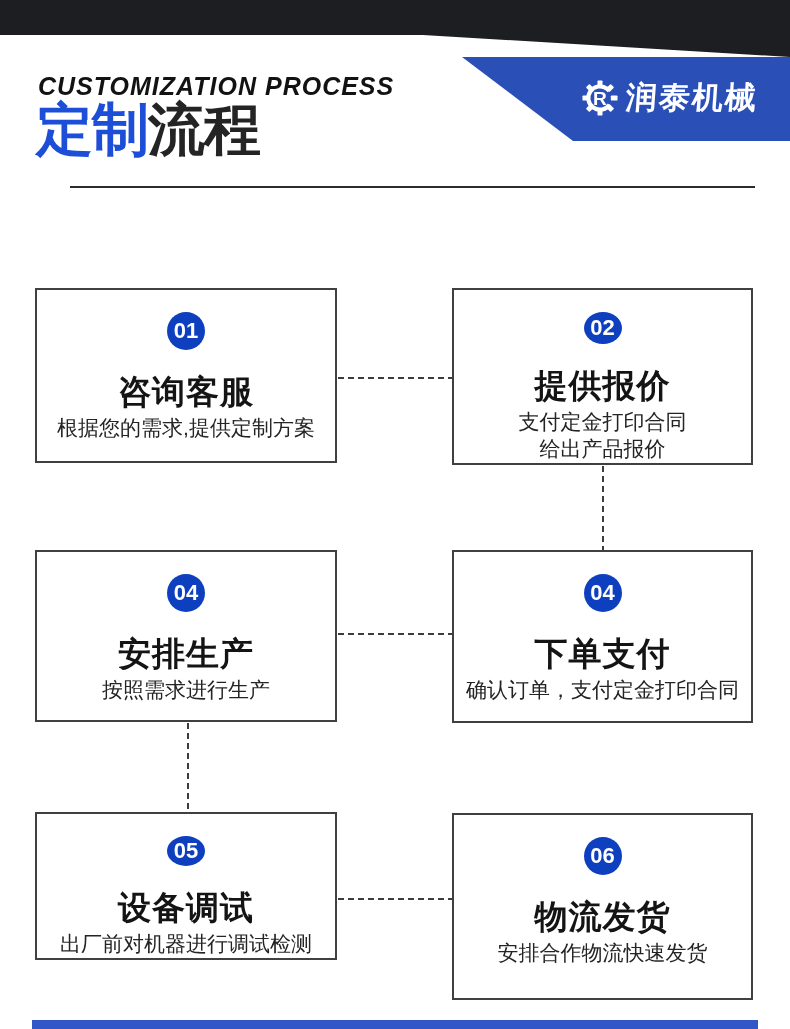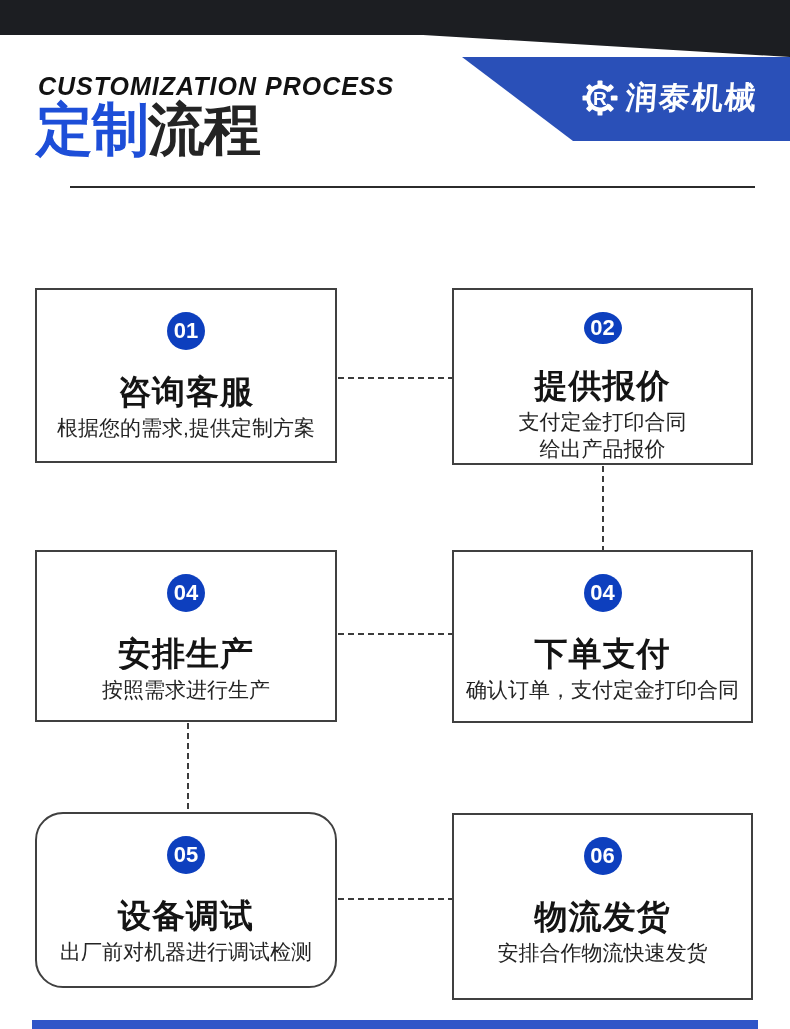--- a/index.html
+++ b/index.html
@@ -118,21 +118,21 @@
 
   <div class="step-card" style="left:452px; top:550px; width:301px; height:173px;">
     <div class="step-num">04</div>
     <div class="step-title">下单支付</div>
     <div class="step-desc">
       <div>确认订单，支付定金打印合同</div>
       <div></div>
     </div>
   </div>
 
-  <div class="step-card" style="left:35px; top:812px; width:302px; height:176px;border-radius:28px;">
+  <div class="step-card" style="left:35px; top:812px; width:302px; height:148px;">
     <div class="step-num">05</div>
     <div class="step-title">设备调试</div>
     <div class="step-desc">
       <div>出厂前对机器进行调试检测</div>
       <div></div>
     </div>
   </div>
 
   <div class="step-card" style="left:452px; top:813px; width:301px; height:187px;">
     <div class="step-num">06</div>

